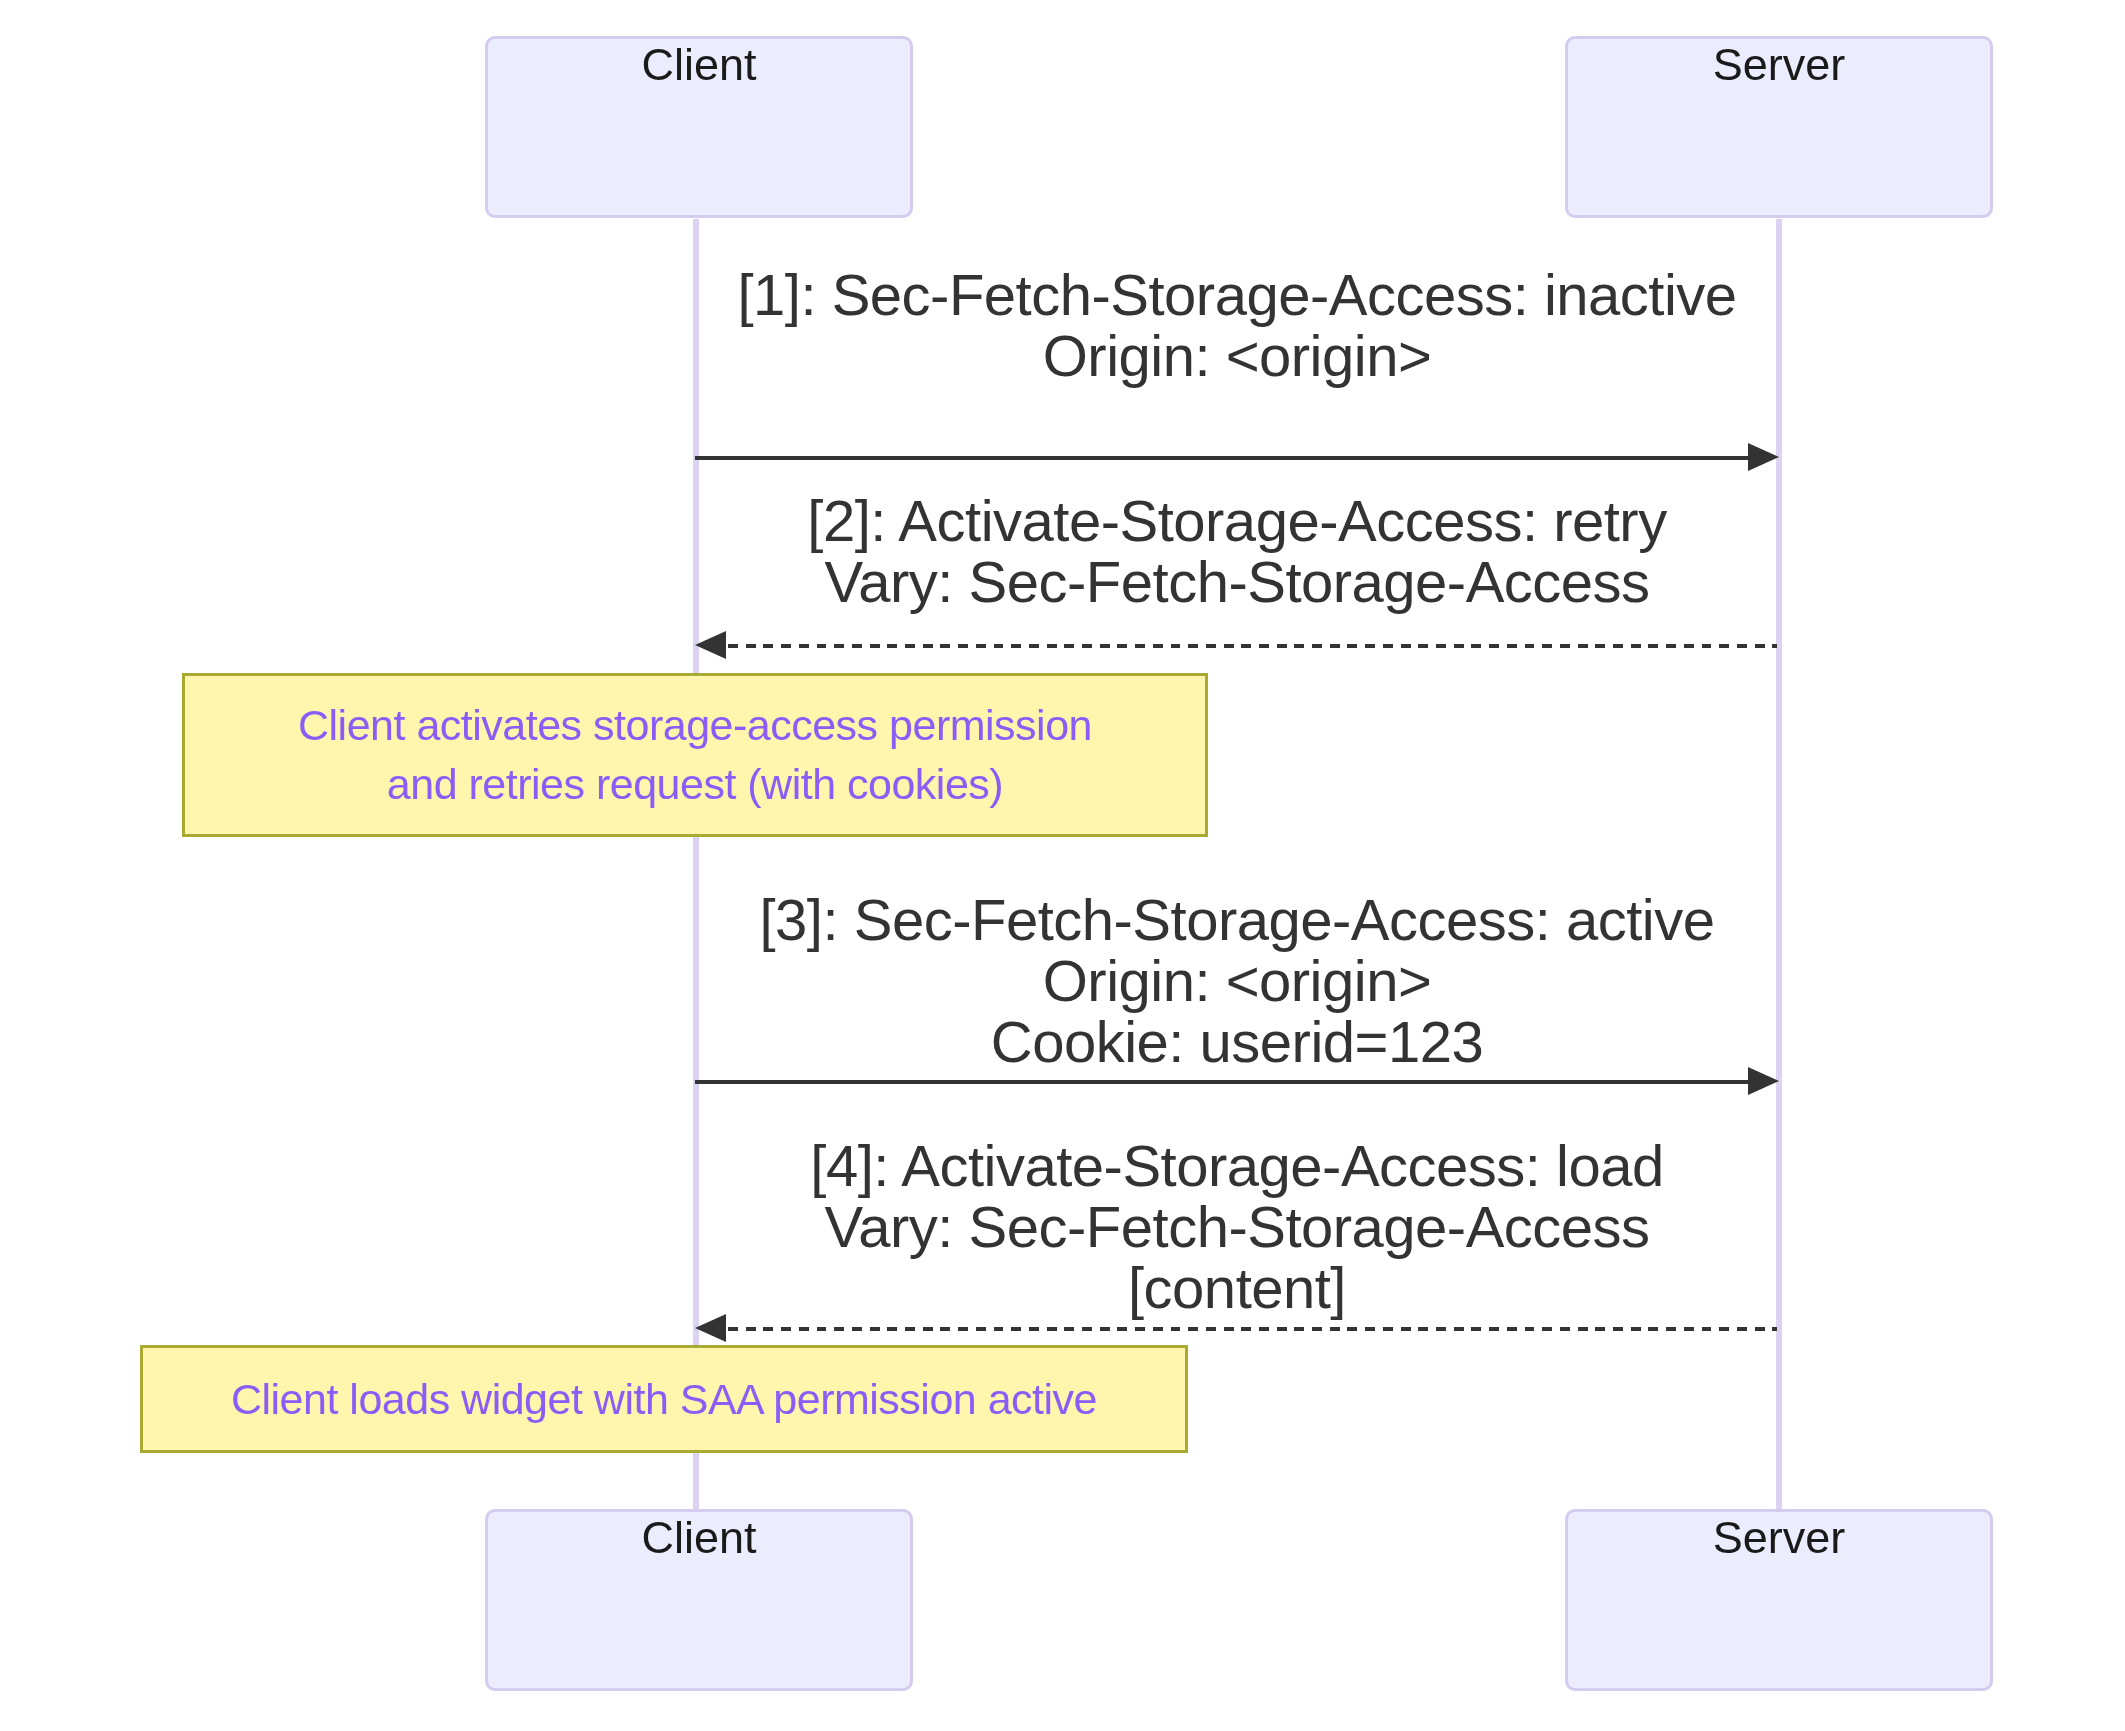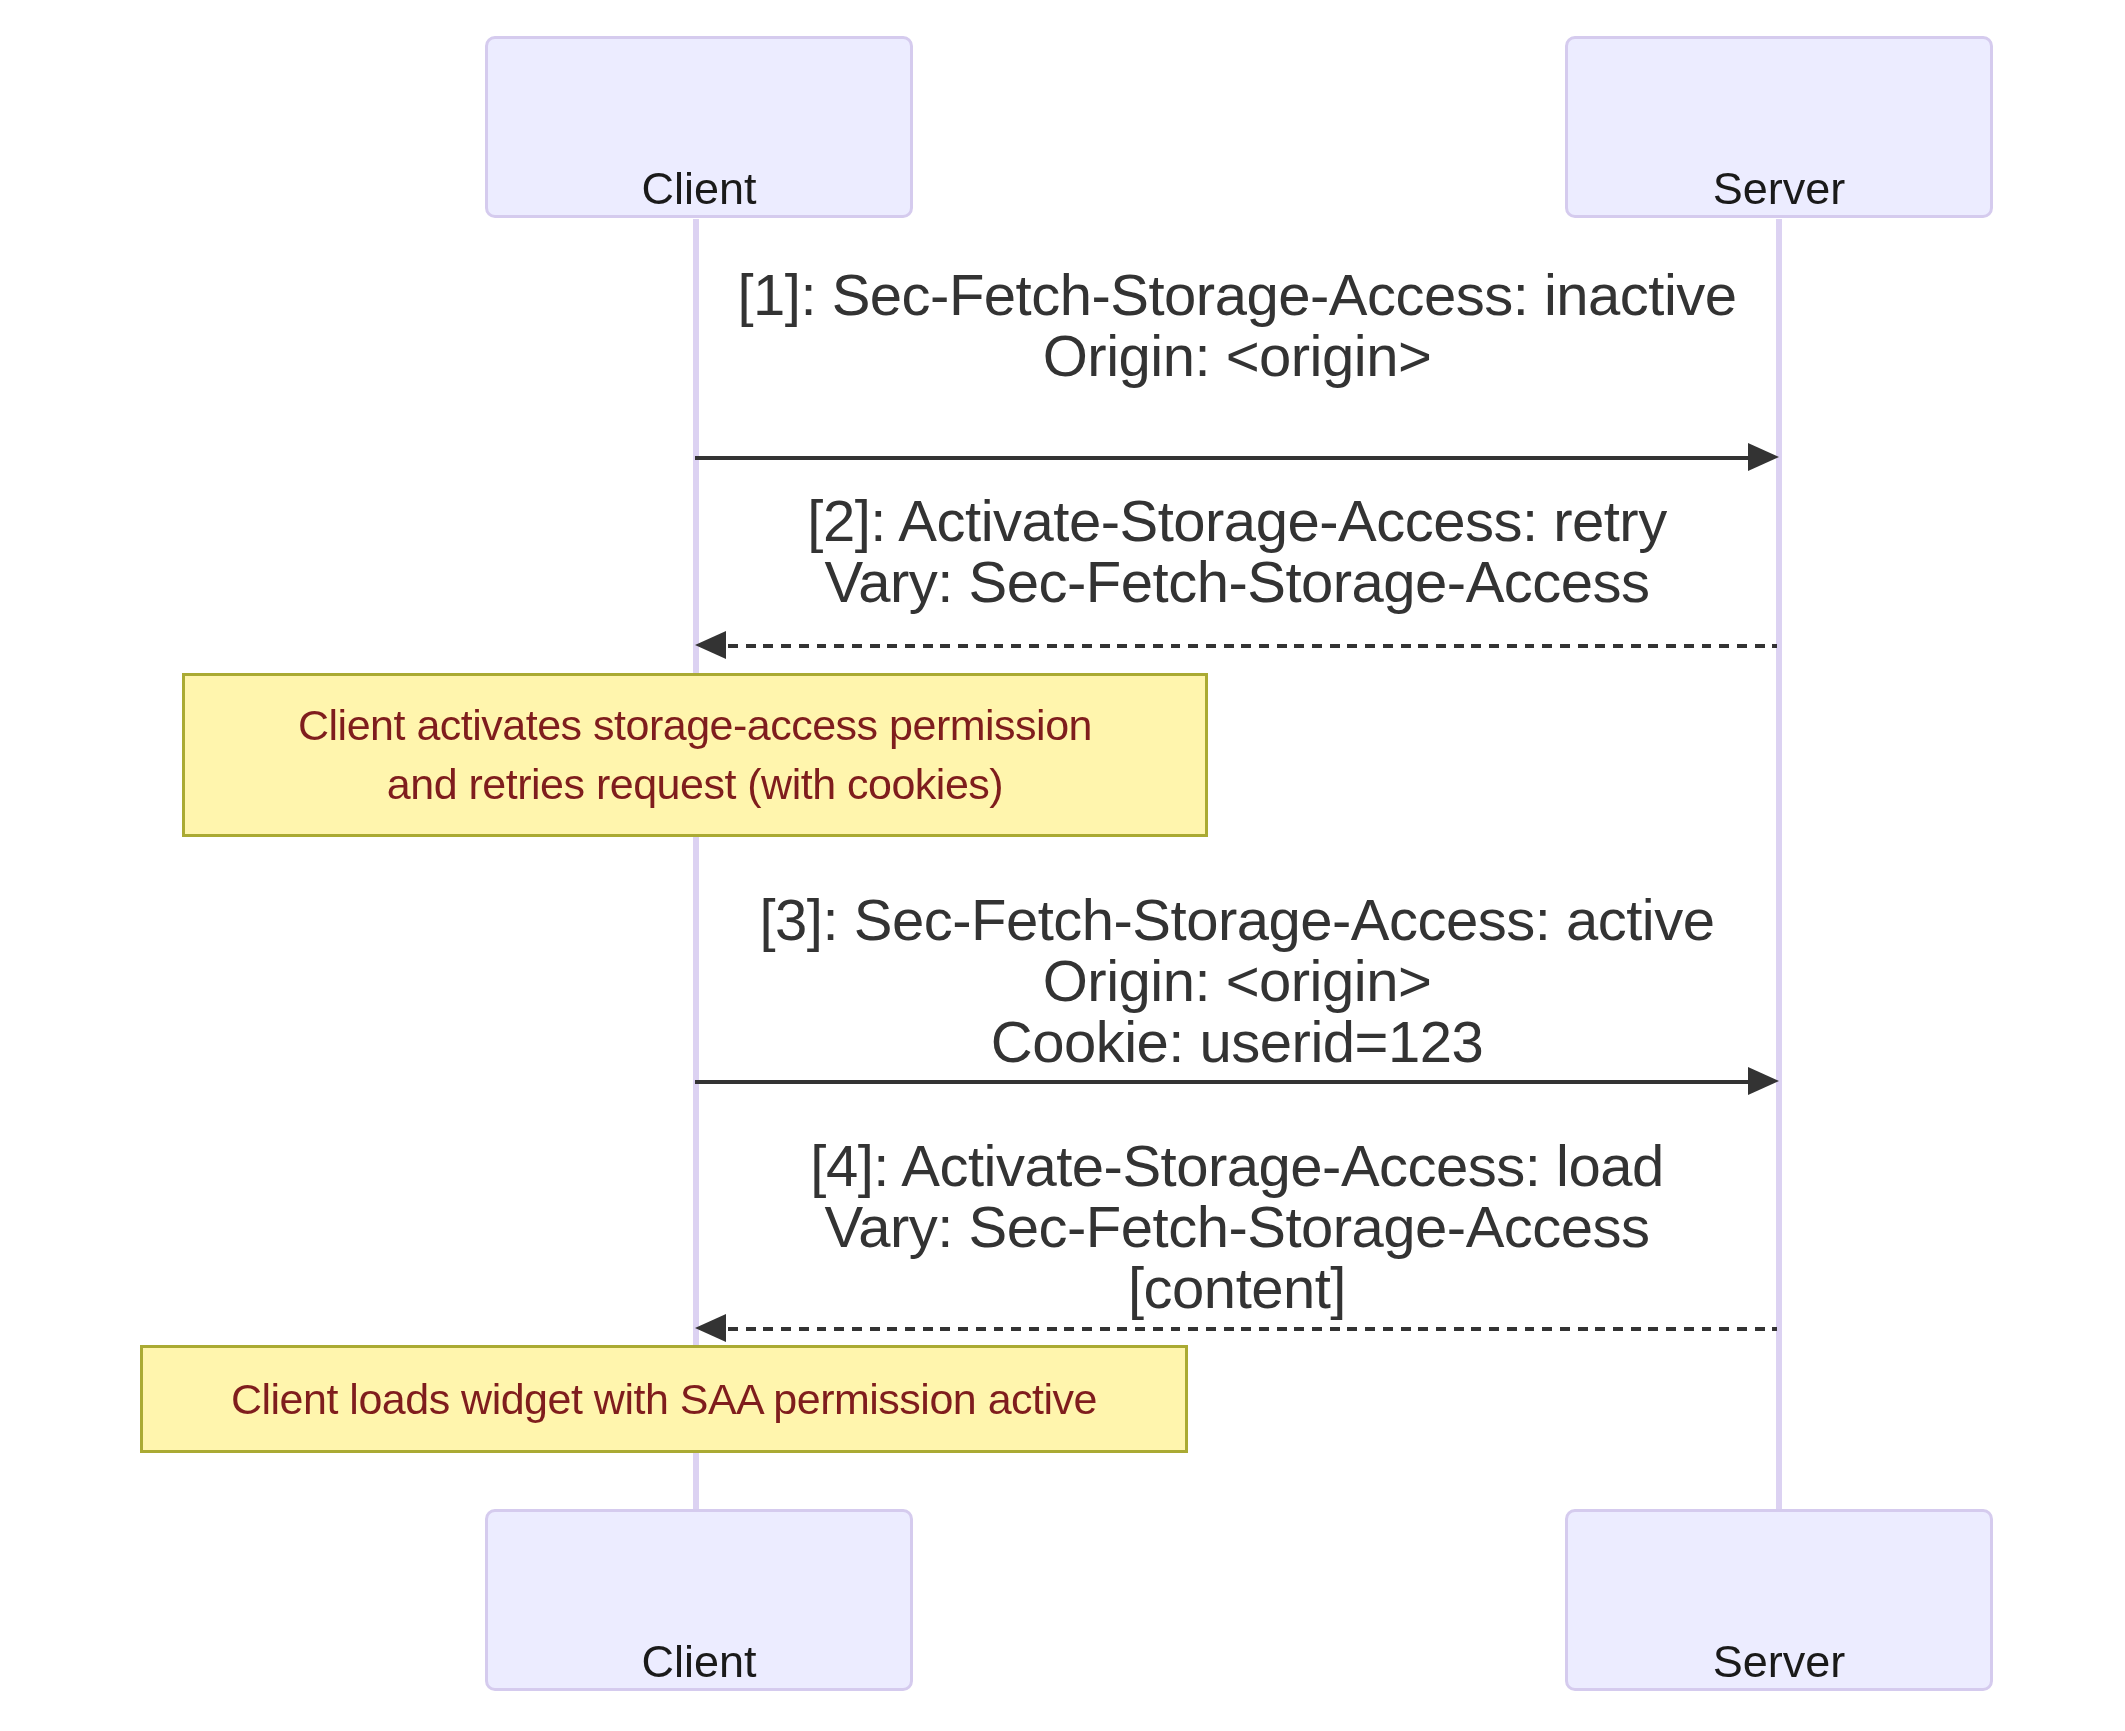--- a/index.html
+++ b/index.html
@@ -18,21 +18,21 @@
     font-family:"Liberation Sans","DejaVu Sans",sans-serif;
   }
   .diagram{position:absolute;inset:0;}
 
   
   .actor{
     position:absolute;width:428px;height:182px;
     background:var(--actor-fill);
     border:3px solid var(--actor-border);
     border-radius:9.9px;
-    display:flex;align-items:flex-end;justify-content:center;
+    display:flex;align-items:flex-start;justify-content:center;
     font-size:45px;color:#1a1a1a;
   }
   .actor.client{left:485px;}
   .actor.server{left:1565px;}
   .actor.top{top:36px;}
   .actor.bottom{top:1509px;}
 
   
   .lifeline{
     position:absolute;top:219px;height:1290px;width:5.9px;
@@ -68,21 +68,21 @@
   .head{position:absolute;top:-12.8px;width:0;height:0;
     border-top:14.8px solid transparent;border-bottom:14.8px solid transparent;}
   .head.right{right:0;border-left:31.5px solid var(--arrow);}
   .head.left{left:0;border-right:31.5px solid var(--arrow);}
 
   
   .note{
     position:absolute;background:var(--note-fill);
     border:3px solid var(--note-border);
     display:flex;flex-direction:column;align-items:center;justify-content:center;
-    font-size:43px;line-height:59px;color:#7f1d1d;text-align:center;
+    font-size:43px;line-height:59px;color:#8b5cf6;text-align:center;
     letter-spacing:-0.5px;
   }
   .note.n1{left:182px;top:673px;width:1026px;height:164px;}
   .note.n2{left:140px;top:1345px;width:1048px;height:108px;}
 </style>
 </head>
 <body>
 
 <div class="diagram">
 

